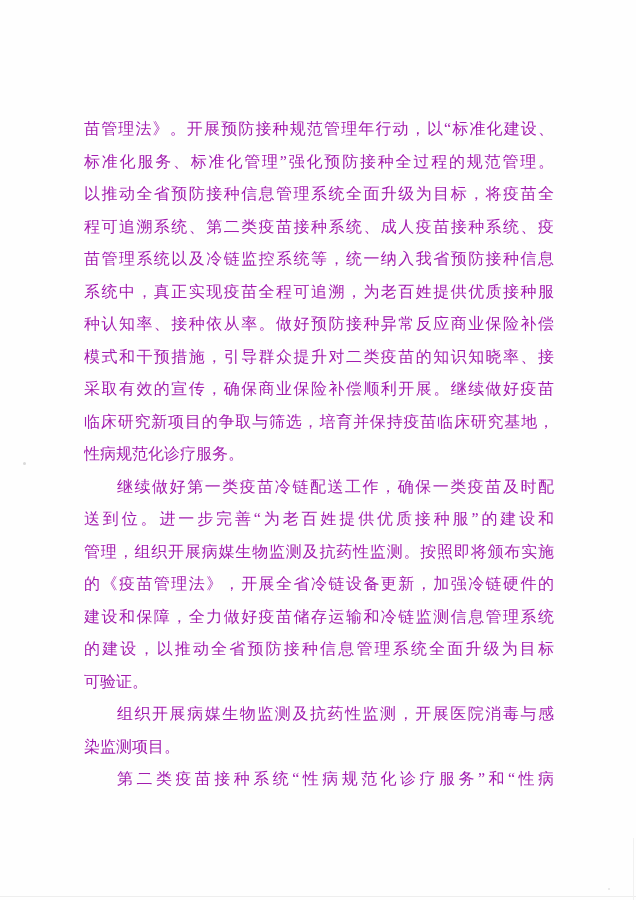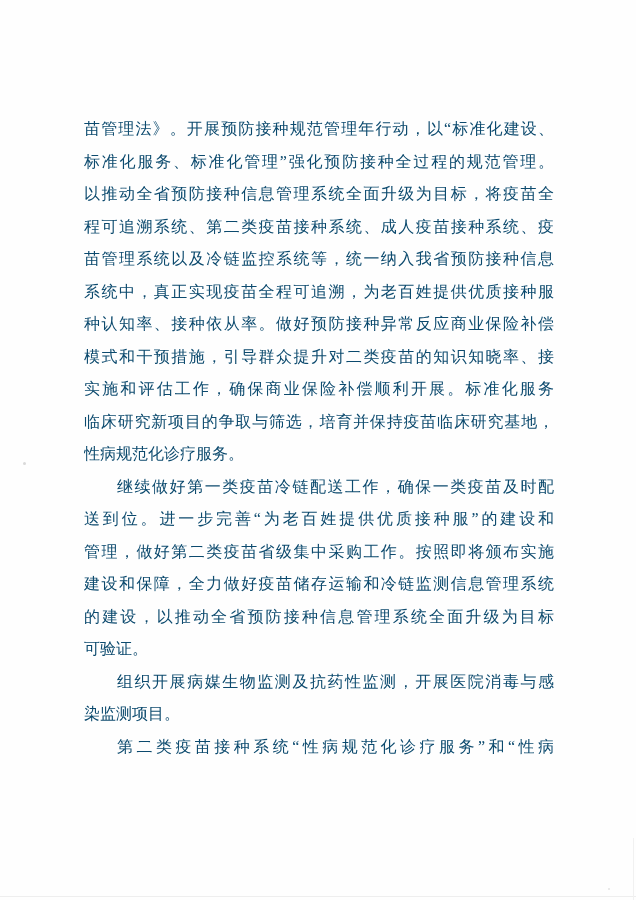--- a/index.html
+++ b/index.html
@@ -9,21 +9,21 @@
     height: 900px;
     background: #fefefe;
     overflow: hidden;
     font-family: "Liberation Serif", "DejaVu Serif", serif;
   }
   .text-block {
     position: absolute;
     left: 84px;
     top: 113px;
     width: 470px;
-    color: #0c4a6e;
+    color: #a21caf;
     font-size: 16px;
     filter: blur(0.25px);
   }
   .ln {
     height: 32.5px;
     line-height: 32.5px;
     text-align: justify;
     text-align-last: justify;
     overflow: hidden;
     white-space: normal;
@@ -58,29 +58,30 @@
 
     <div>
       <div class="ln">苗管理法》。开展预防接种规范管理年行动，以“标准化建设、</div>
       <div class="ln">标准化服务、标准化管理”强化预防接种全过程的规范管理。</div>
       <div class="ln">以推动全省预防接种信息管理系统全面升级为目标，将疫苗全</div>
       <div class="ln">程可追溯系统、第二类疫苗接种系统、成人疫苗接种系统、疫</div>
       <div class="ln">苗管理系统以及冷链监控系统等，统一纳入我省预防接种信息</div>
       <div class="ln">系统中，真正实现疫苗全程可追溯，为老百姓提供优质接种服</div>
       <div class="ln">种认知率、接种依从率。做好预防接种异常反应商业保险补偿</div>
       <div class="ln">模式和干预措施，引导群众提升对二类疫苗的知识知晓率、接</div>
-      <div class="ln">实施和评估工作，确保商业保险补偿顺利开展。标准化服务</div>
+      <div class="ln">采取有效的宣传，确保商业保险补偿顺利开展。继续做好疫苗</div>
       <div class="ln">临床研究新项目的争取与筛选，培育并保持疫苗临床研究基地，</div>
       <div class="ln ln-end">性病规范化诊疗服务。</div>
     </div>
 
     <div>
       <div class="ln ln-indent">继续做好第一类疫苗冷链配送工作，确保一类疫苗及时配</div>
       <div class="ln">送到位。进一步完善“为老百姓提供优质接种服”的建设和</div>
-      <div class="ln">管理，做好第二类疫苗省级集中采购工作。按照即将颁布实施</div>
+      <div class="ln">管理，组织开展病媒生物监测及抗药性监测。按照即将颁布实施</div>
+      <div class="ln">的《疫苗管理法》，开展全省冷链设备更新，加强冷链硬件的</div>
       <div class="ln">建设和保障，全力做好疫苗储存运输和冷链监测信息管理系统</div>
       <div class="ln">的建设，以推动全省预防接种信息管理系统全面升级为目标</div>
       <div class="ln ln-end">可验证。</div>
     </div>
 
     <div>
       <div class="ln ln-indent">组织开展病媒生物监测及抗药性监测，开展医院消毒与感</div>
       <div class="ln ln-end">染监测项目。</div>
     </div>
 

